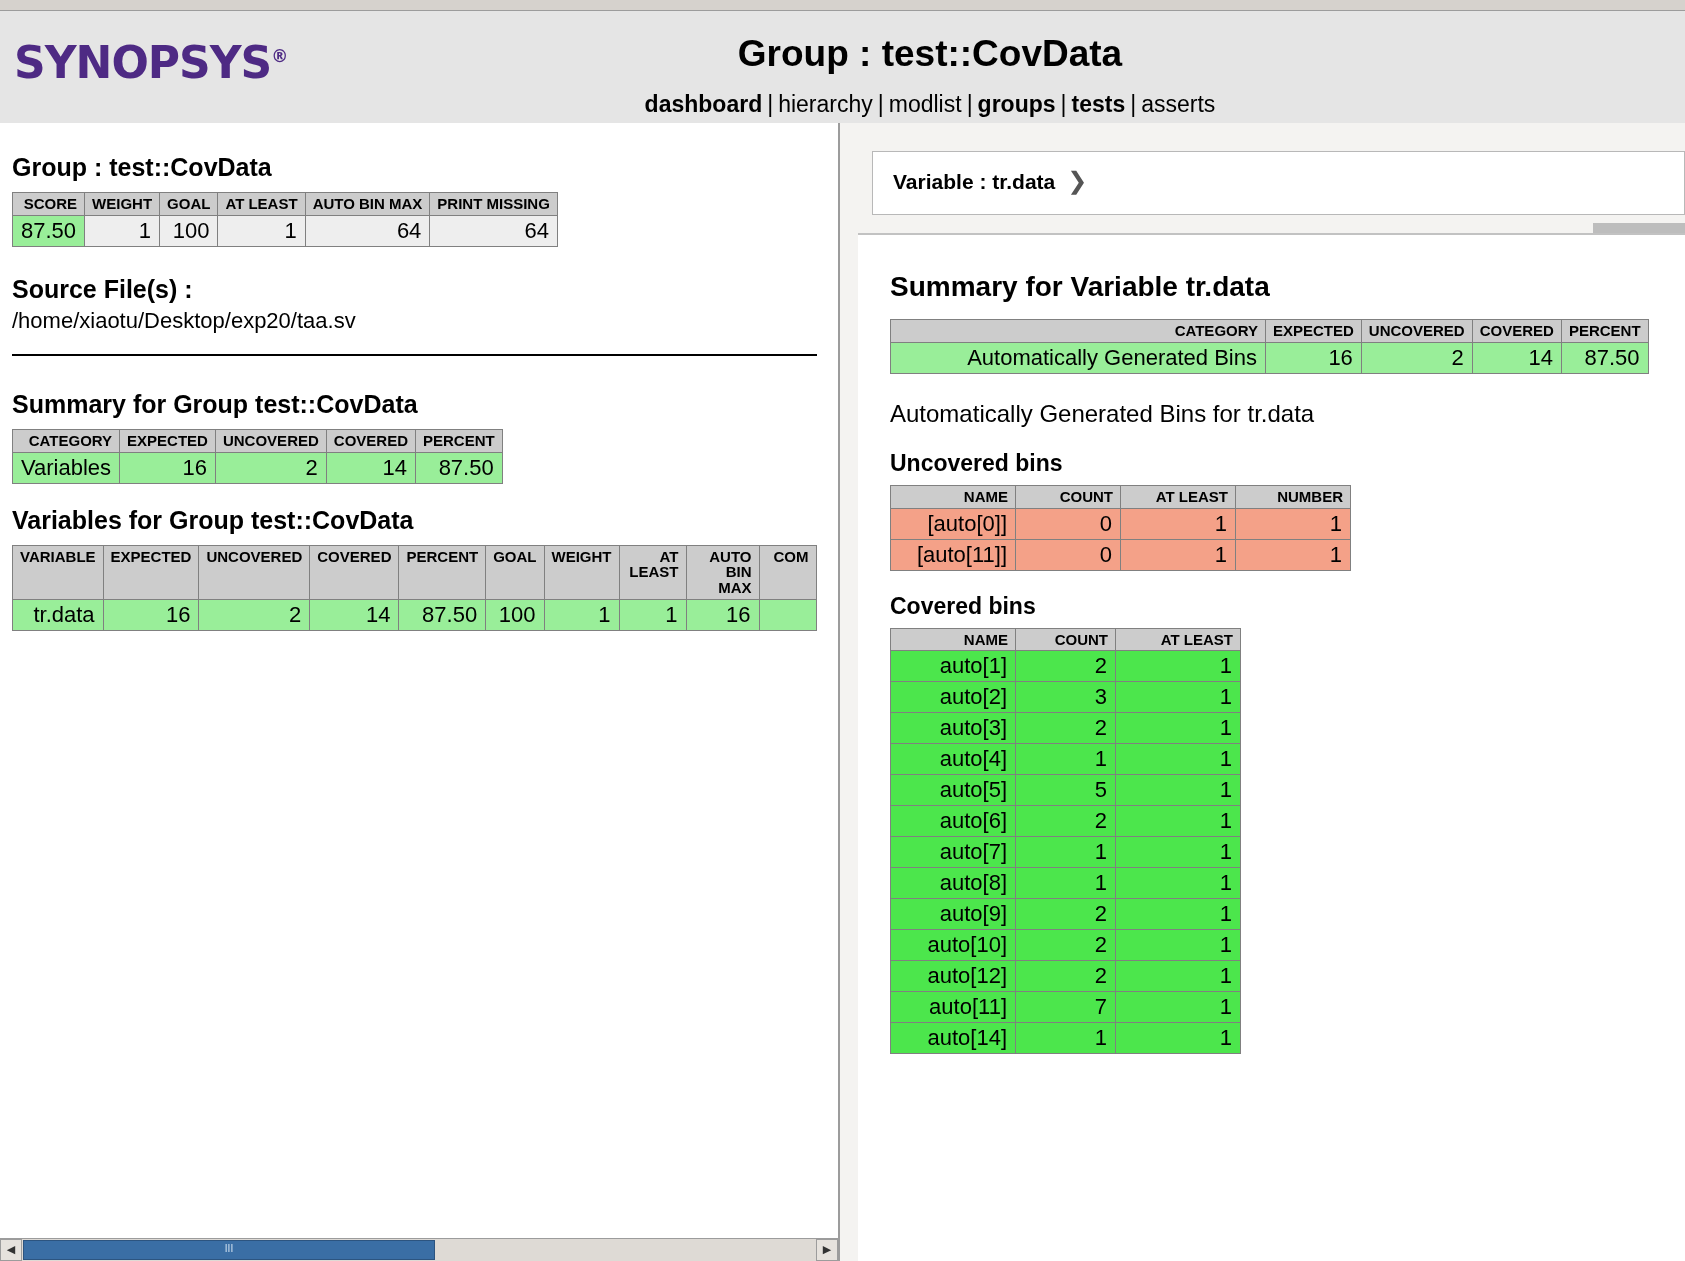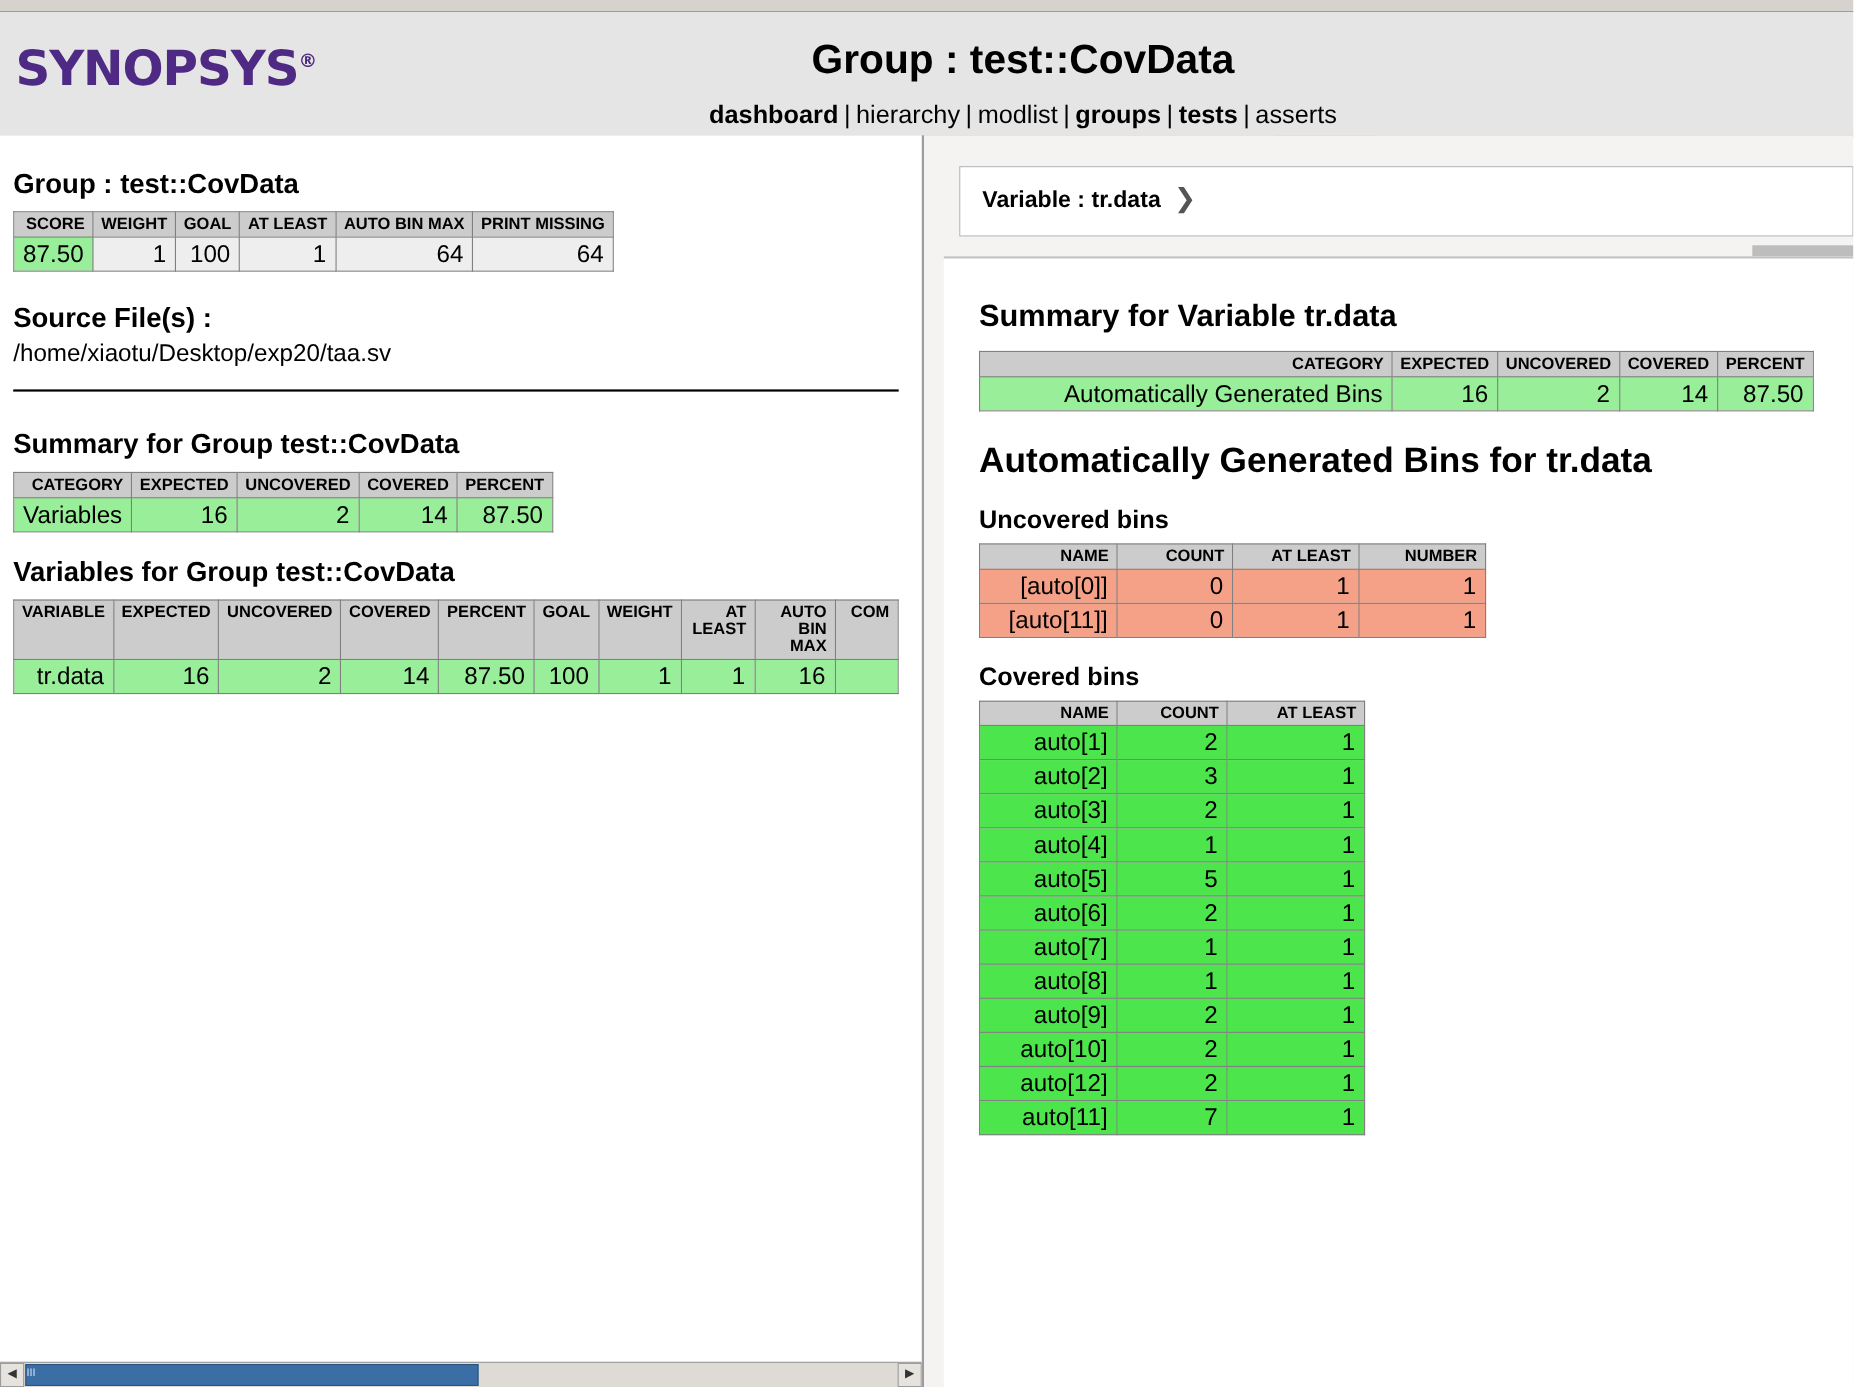--- a/index.html
+++ b/index.html
@@ -167,21 +167,21 @@
     color: #333;
   }
   .hscroll .thumb {
     height: 18px;
     background: #3a6ea5;
     border: 1px solid #2c5480;
     flex: 1;
     margin: 0 1px;
     color: #cfe0f0;
     font-size: 10px;
-    text-align: left;
+    text-align: center;
     line-height: 16px;
   }
   .hscroll .track-right {
     width: 380px;
     height: 20px;
     background: #dedad5;
   }
 
   
   .crumb-box {
@@ -231,22 +231,22 @@
     width: 90px;
     height: 8px;
     background: #b0b0b0;
   }
   h3.rt {
     font-size: 28px;
     font-weight: bold;
     margin: 0 0 16px 0;
   }
   h3.rt2 {
-    font-size: 32px;
-    font-weight: bold;
+    font-size: 24px;
+    font-weight: normal;
     margin: 26px 0 14px 0;
   }
   h4.rt {
     font-size: 23px;
     font-weight: bold;
     margin: 22px 0 8px 0;
   }
 </style>
 </head>
 <body>
@@ -483,17 +483,22 @@
           <tr>
             <td class="bg-brightgreen txt">auto[12]</td>
             <td class="bg-brightgreen">2</td>
             <td class="bg-brightgreen">1</td>
           </tr>
           <tr>
             <td class="bg-brightgreen txt">auto[11]</td>
             <td class="bg-brightgreen">7</td>
             <td class="bg-brightgreen">1</td>
           </tr>
+          <tr>
+            <td class="bg-brightgreen txt">auto[14]</td>
+            <td class="bg-brightgreen">1</td>
+            <td class="bg-brightgreen">1</td>
+          </tr>
         </tbody>
       </table>
     </div>
   </div>
 </div>
 
 </body></html>

